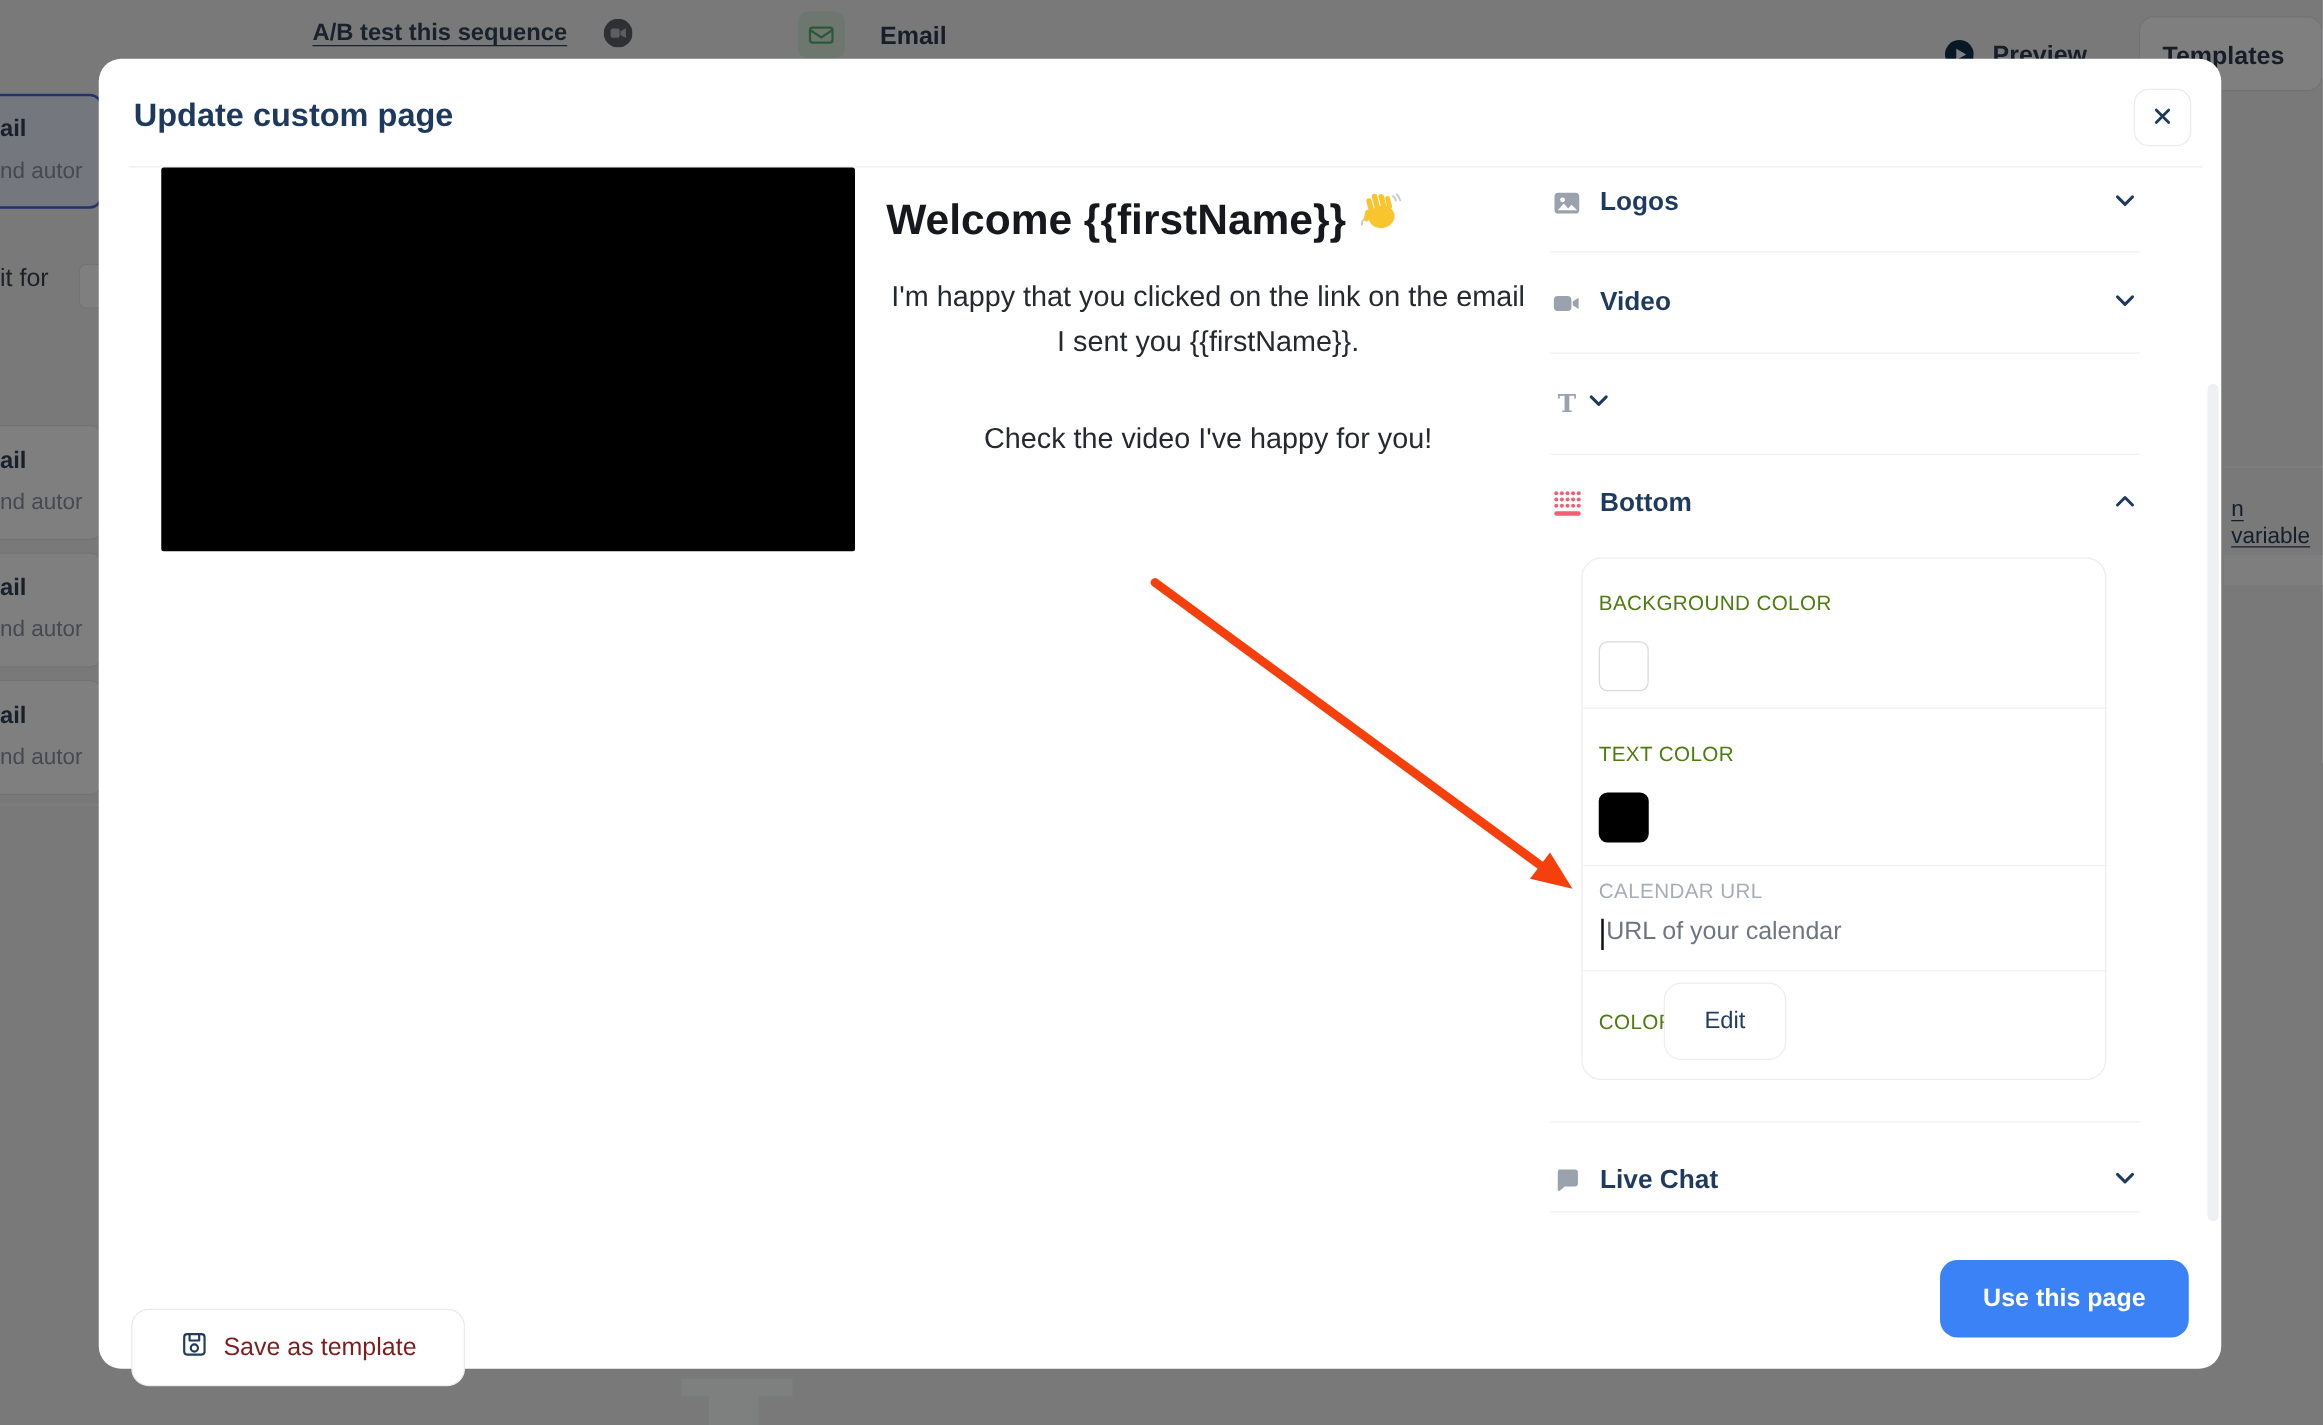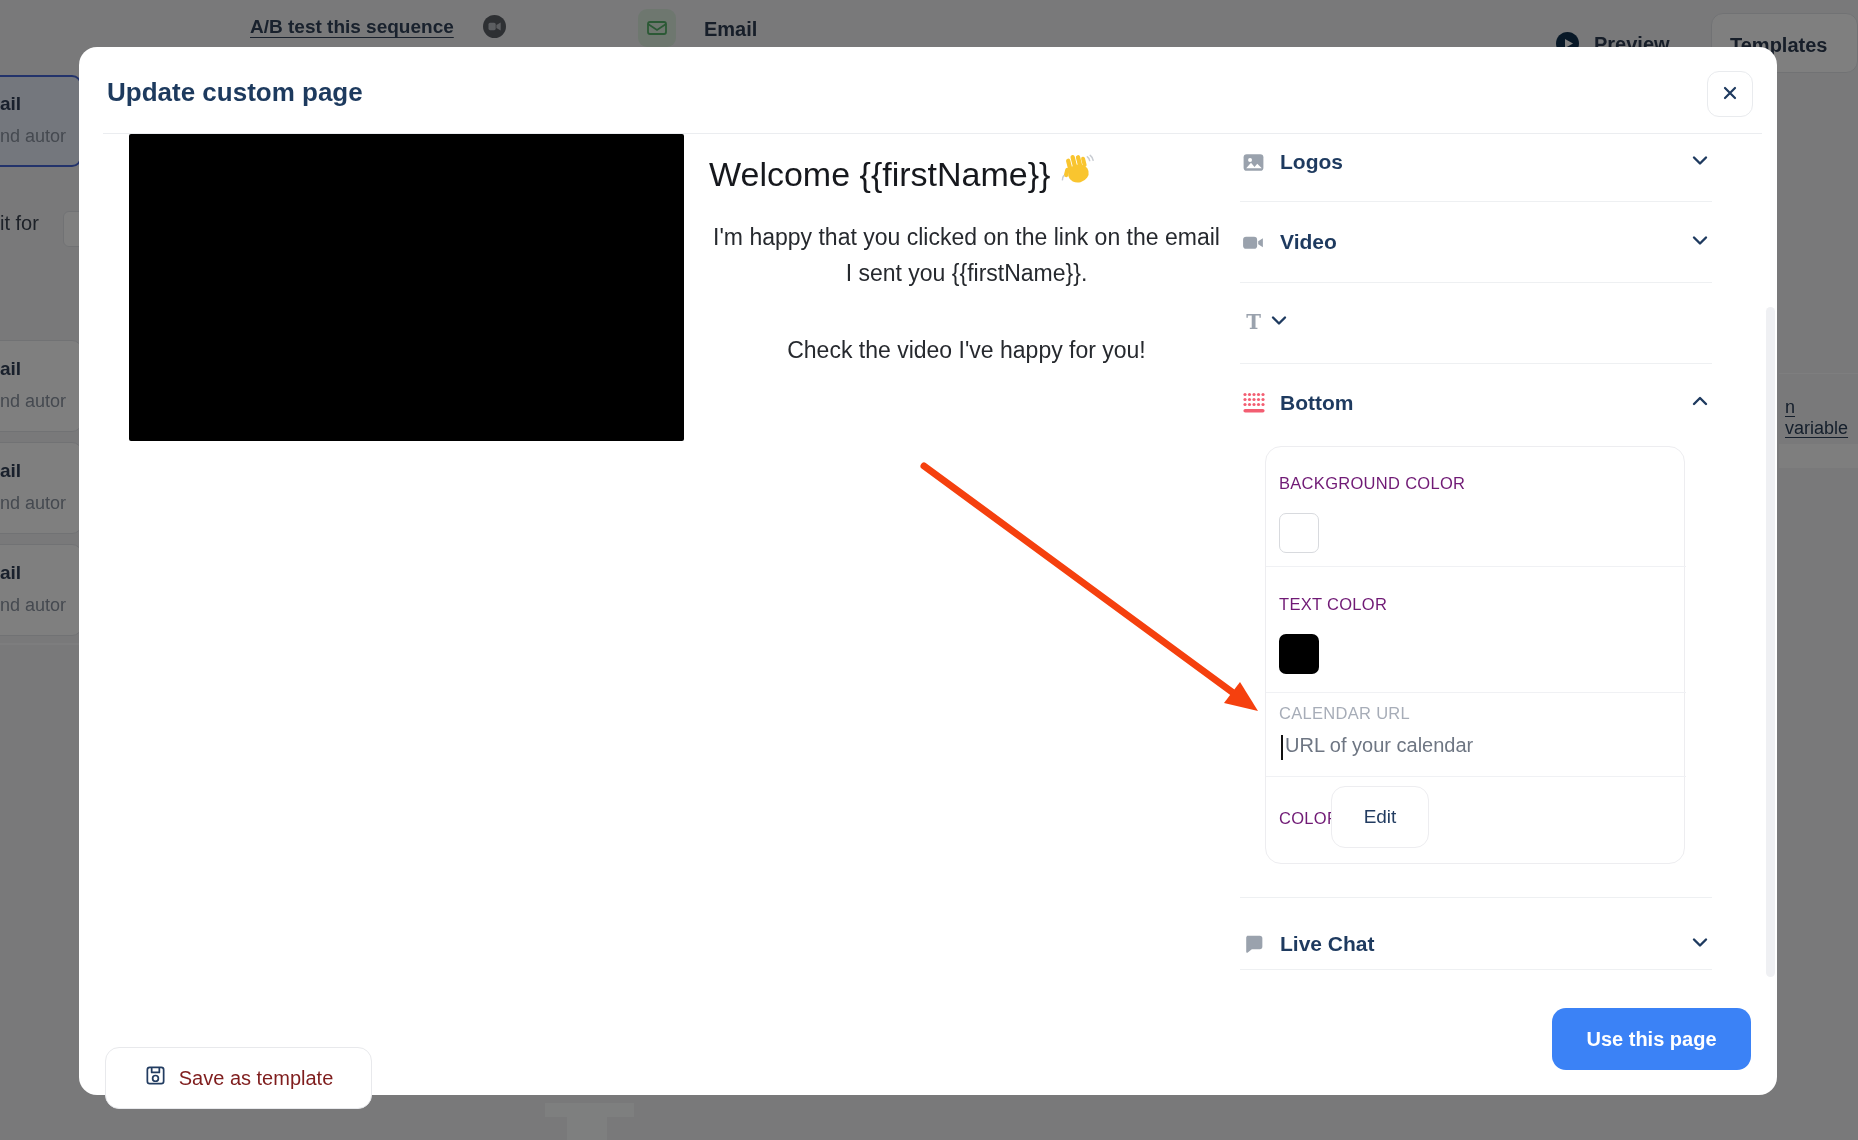--- a/index.html
+++ b/index.html
@@ -19,30 +19,30 @@
 
   
   .backdrop { position:absolute; inset:0; background:rgba(0,0,0,0.5); z-index:1; }
 
   
   .modal { position:absolute; left:79px; top:47px; width:1698px; height:1048px; background:#fff; border-radius:18px; z-index:2; }
   .modal-title { font-size:26px; line-height:32px; font-weight:700; color:#1d3a5e; }
   .close-btn { width:46px; height:46px; border:1px solid #e9ebee; border-radius:12px; background:#fff; display:flex; align-items:center; justify-content:center; }
   .hdr-divider { height:1px; background:#ebedf0; }
   .video-box { background:#000; border-radius:2px; }
-  .pv-heading { font-size:34px; line-height:42px; font-weight:400; color:#16181d; display:flex; align-items:flex-start; gap:10px; }
+  .pv-heading { font-size:34px; line-height:42px; font-weight:700; color:#16181d; display:flex; align-items:flex-end; gap:10px; }
   .pv-para { font-size:23px; line-height:36px; color:#26292e;text-align:center; }
 
   .sec-row { display:flex; align-items:center; height:52px; cursor:pointer; }
   .sec-icon { width:27px; height:27px; flex:0 0 27px; display:flex; align-items:center; justify-content:center; }
   .sec-label { margin-left:13px; font-size:21px; font-weight:600; color:#1e3a5f; flex:1; }
   .panel-divider { height:1px; background:#eef0f2; }
 
   .settings-card { background:#fff; border:1px solid #ededf0; border-radius:16px; }
-  .micro-label { font-size:16.5px; font-weight:500; letter-spacing:.3px; color:#701a75; }
+  .micro-label { font-size:16.5px; font-weight:500; letter-spacing:.3px; color:#4d7c0f; }
   .micro-label.gray { color:#a7adb8; }
   .swatch { width:40px; height:40px; border-radius:7px; }
   .swatch-white { background:#fff; border:1.5px solid #d8dade; }
   .swatch-black { background:#000; }
   .card-divider { height:1px; background:#f0f1f4; }
   .cal-input { width:380px; border:none; outline:none; background:transparent; font-family:"Liberation Sans",sans-serif; font-size:20px; color:#33404e; }
   .cal-input::placeholder { color:#6e7683; opacity:1; }
   .caret { width:2px; height:25px; background:#111; }
   .edit-btn { border:1px solid #ededf0; border-radius:14px; background:#fff; font-size:19px; font-weight:500; color:#223c61; display:flex; align-items:center; justify-content:center; cursor:pointer; }
 

